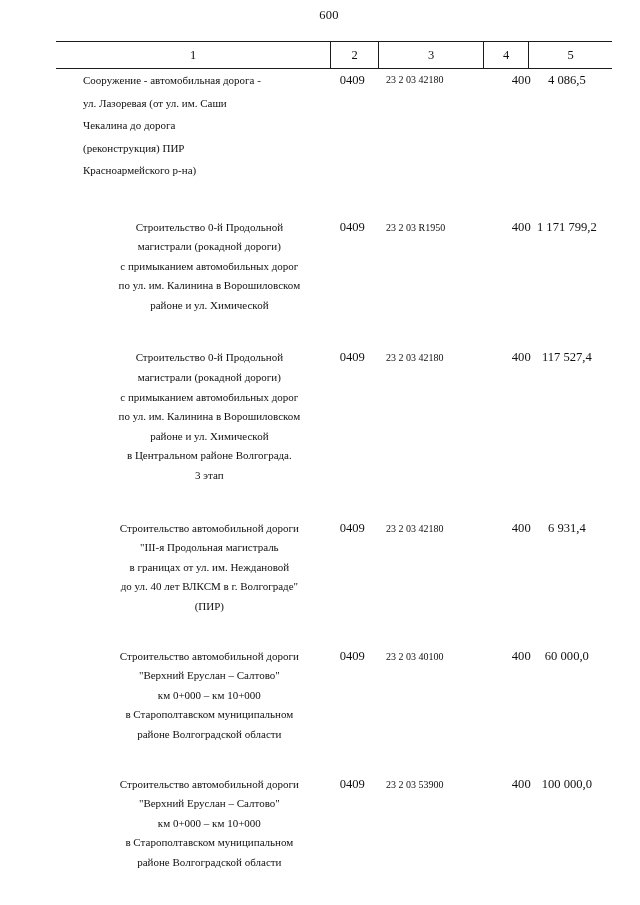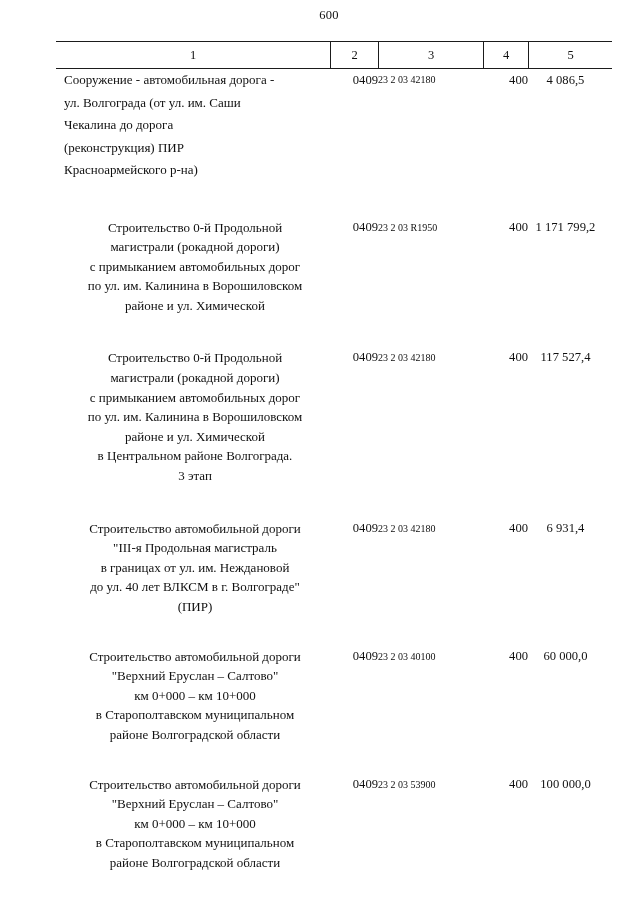--- a/index.html
+++ b/index.html
@@ -84,31 +84,32 @@
     align-items: flex-start;
     width: 556px;
     box-sizing: border-box;
   }
 
   .cell-name {
     width: 274px;
     box-sizing: border-box;
     padding-left: 8px;
     padding-right: 4px;
-    font-size: 13px;
+    font-size: 11px;
+    margin-left: 19px;
   }
   .cell-name .ln {
     display: block;
     white-space: pre;
   }
 
   .cell-section {
     width: 48px;
     box-sizing: border-box;
-    text-align: right;
+    text-align: left;
     font-size: 12.6px;
   }
   .cell-code {
     width: 105px;
     box-sizing: border-box;
     text-align: left;
     font-size: 10px;
     white-space: pre;
   }
   .cell-kvr {
@@ -161,21 +162,21 @@
       <div class="hcell c4">4</div>
       <div class="hcell c5">5</div>
     </div>
 
     <div class="rule"></div>
 
     <div class="body" id="table-body">
         <div class="row loose">
           <div class="cell-name">
             <span class="ln">Сооружение - автомобильная дорога -</span>
-            <span class="ln">ул. Волгограда (от ул. им. Саши</span>
+            <span class="ln">ул. Лазоревая (от ул. им. Саши</span>
             <span class="ln">Чекалина до дорога</span>
             <span class="ln">(реконструкция) ПИР</span>
             <span class="ln">Красноармейского р-на)</span>
           </div>
           <div class="cell-section">0409</div>
           <div class="cell-code">23 2 03 42180</div>
           <div class="cell-kvr">400</div>
           <div class="cell-amount">4 086,5</div>
         </div>
         <div class="spacer-xl"></div>

